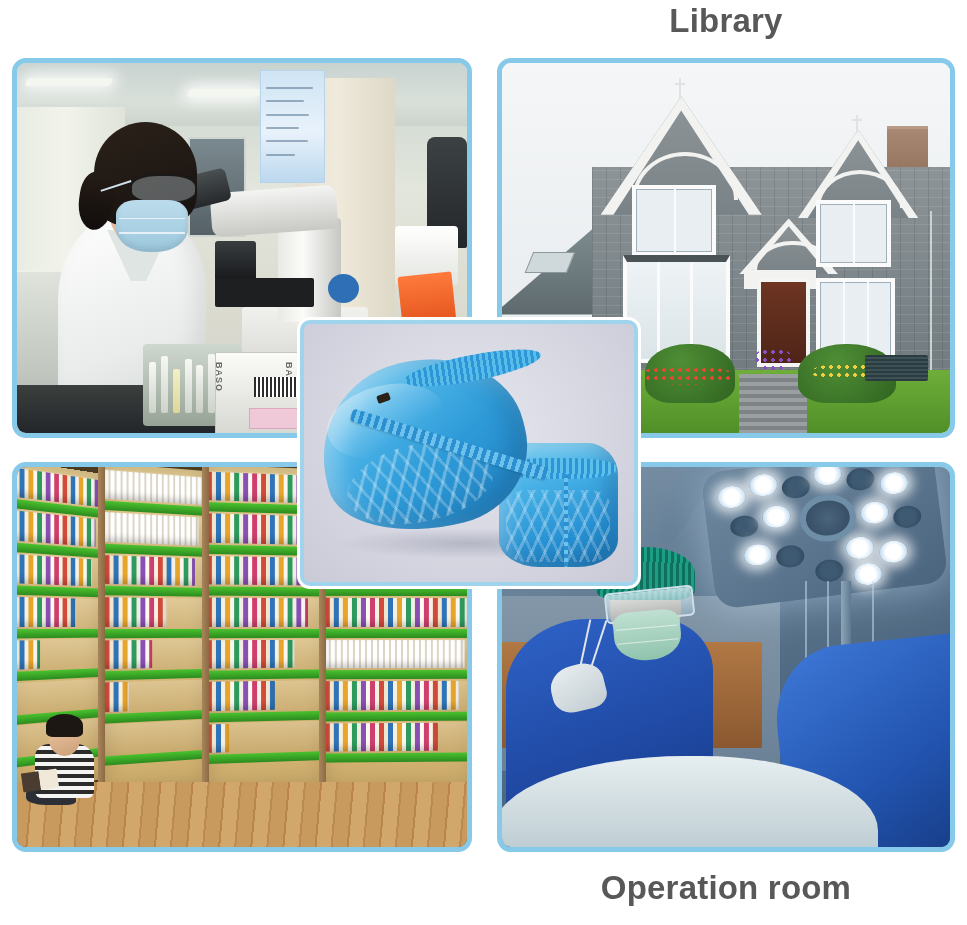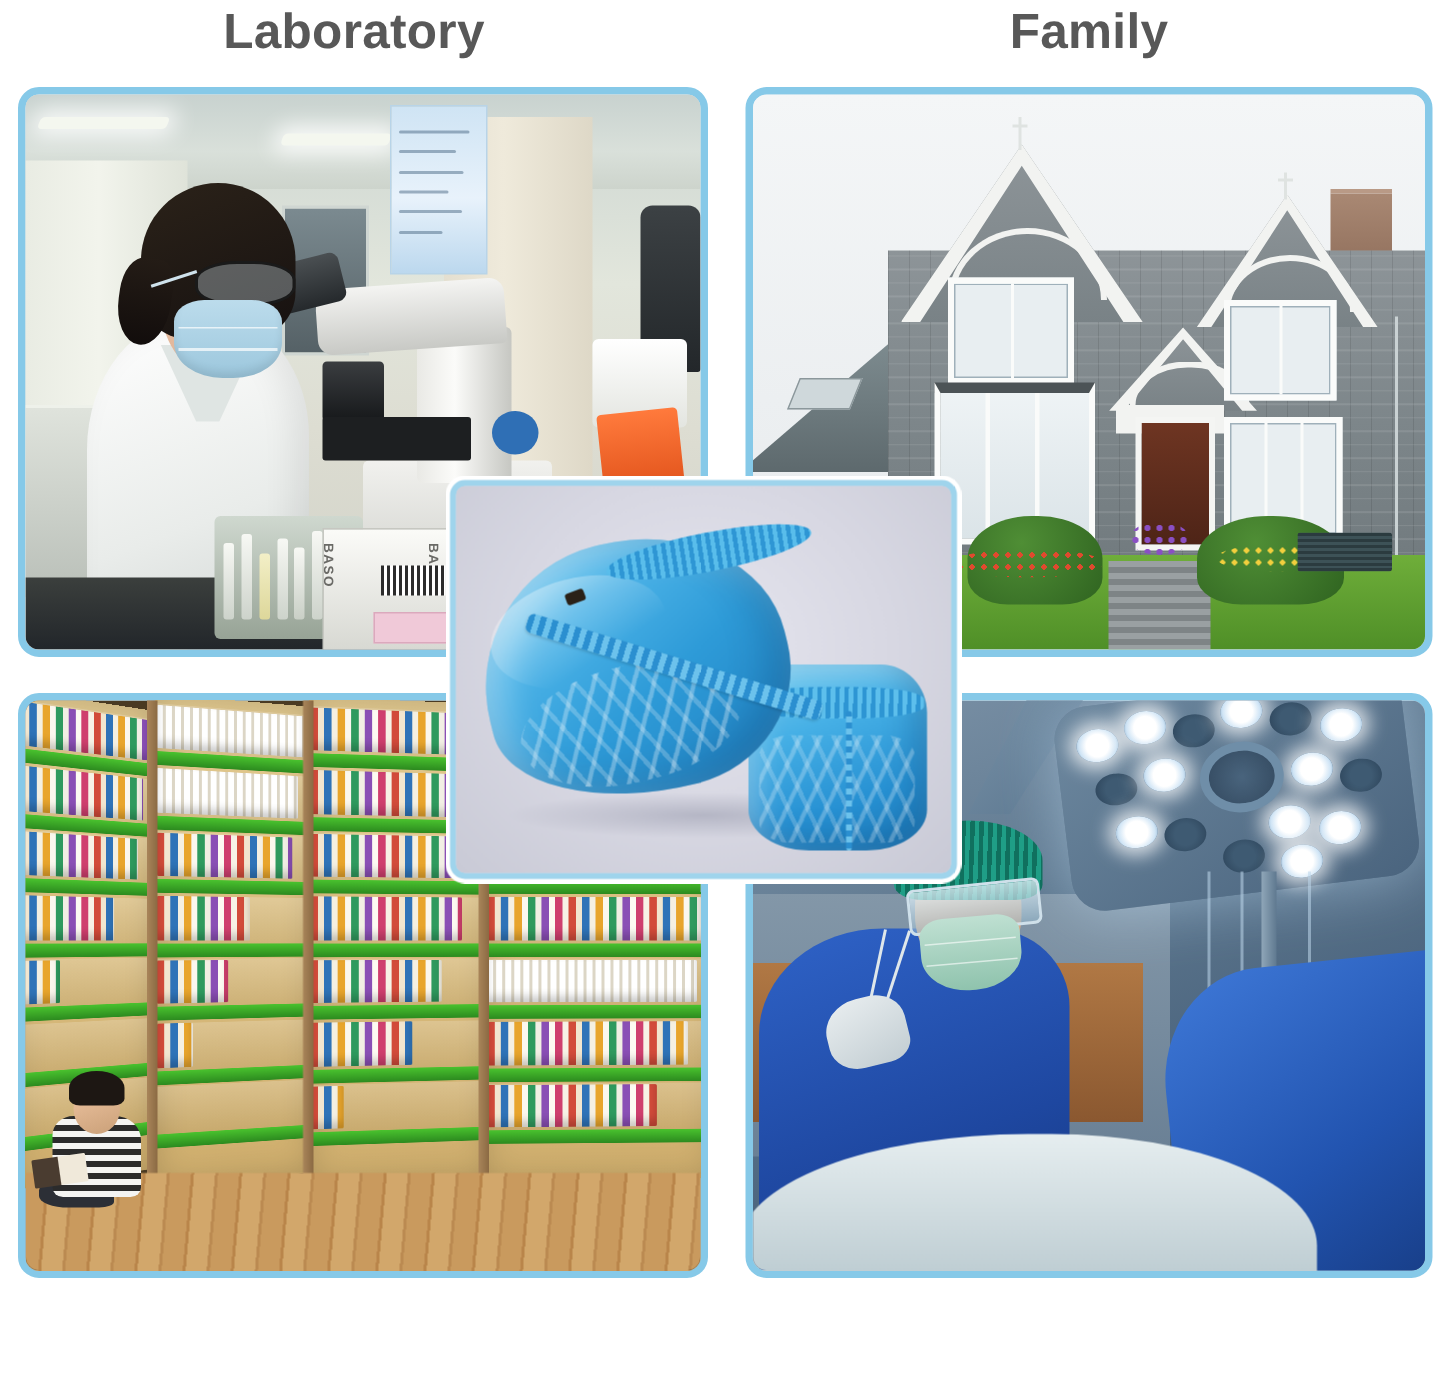--- a/index.html
+++ b/index.html
@@ -649,22 +649,22 @@
   .tag {
     position:absolute; left:22%; top:27%; width:4%; height:3%;
     background:#2a2118; border-radius:2px; transform:rotate(-20deg);
   }
 </style>
 </head>
 <body>
 
 <div class="stage">
 
-  <div class="caption cap-lab">Laboratory</div>
-  <div class="caption cap-fam">Family</div>
+  <div class="caption cap-fam">Library</div>
+  <div class="caption cap-op">Operation room</div>
 
   <div class="panel p-lab">
     <div class="scene">
       <div class="lab-bg"></div>
       <div class="lab-ceil"></div>
       <div class="lab-pillar"></div>
       <div class="lab-pillar2"></div>
       <div class="lab-door"></div>
       <div class="lab-wallboard">
         <i></i>

